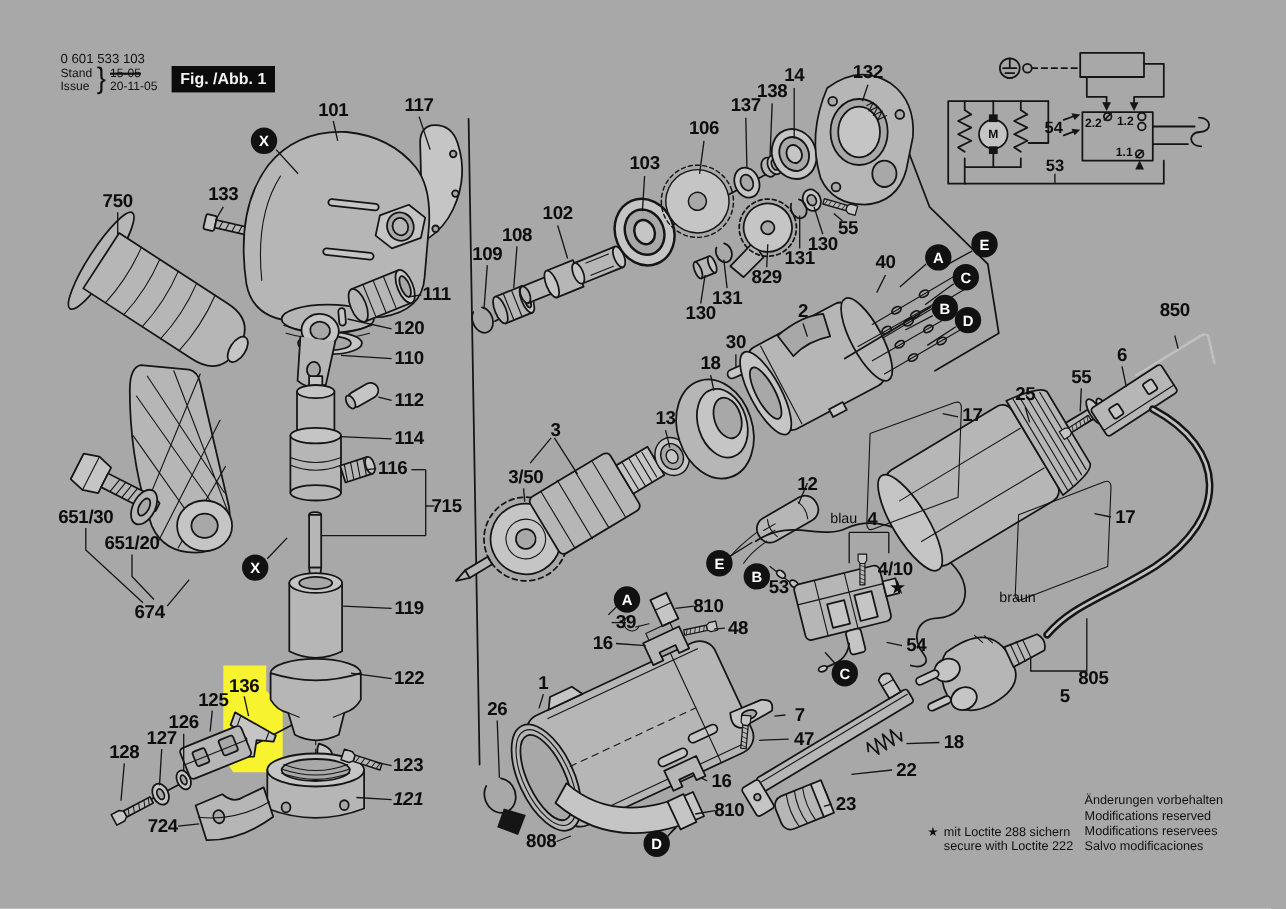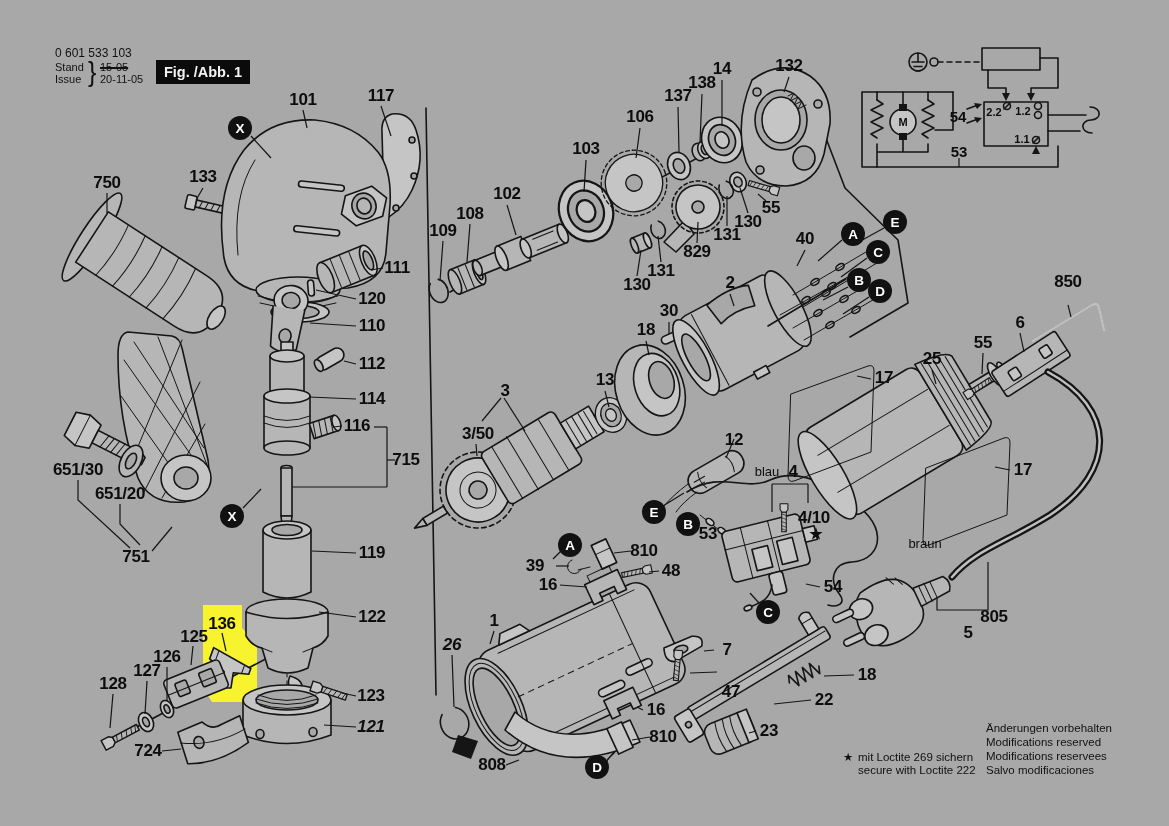--- a/index.html
+++ b/index.html
@@ -580,21 +580,21 @@
       <div class="lbl lbl-part" style="left: 222px; top: 624px;">136</div>
       <div class="lbl lbl-part" style="left: 194px; top: 637px;">125</div>
       <div class="lbl lbl-part" style="left: 167px; top: 657px;">126</div>
       <div class="lbl lbl-part" style="left: 147px; top: 671px;">127</div>
       <div class="lbl lbl-part" style="left: 113px; top: 684px;">128</div>
       <div class="lbl lbl-part" style="left: 148px; top: 751px;">724</div>
       <div class="lbl lbl-part" style="left: 371px; top: 696px;">123</div>
       <div class="lbl lbl-part" style="left: 371px; top: 727px; font-style: italic;">121</div>
       <div class="lbl lbl-part" style="left: 78px; top: 470px;">651/30</div>
       <div class="lbl lbl-part" style="left: 120px; top: 494px;">651/20</div>
-      <div class="lbl lbl-part" style="left: 136px; top: 557px;">751</div>
+      <div class="lbl lbl-part" style="left: 136px; top: 557px;">674</div>
       <div class="lbl lbl-part" style="left: 443px; top: 231px;">109</div>
       <div class="lbl lbl-part" style="left: 470px; top: 214px;">108</div>
       <div class="lbl lbl-part" style="left: 507px; top: 194px;">102</div>
       <div class="lbl lbl-part" style="left: 586px; top: 149px;">103</div>
       <div class="lbl lbl-part" style="left: 640px; top: 117px;">106</div>
       <div class="lbl lbl-part" style="left: 678px; top: 96px;">137</div>
       <div class="lbl lbl-part" style="left: 702px; top: 83px;">138</div>
       <div class="lbl lbl-part" style="left: 722px; top: 69px;">14</div>
       <div class="lbl lbl-part" style="left: 789px; top: 66px;">132</div>
       <div class="lbl lbl-part" style="left: 771px; top: 208px;">55</div>
@@ -628,28 +628,28 @@
       <div class="lbl lbl-badge" style="left: 768px; top: 612px;">C</div>
       <div class="lbl lbl-part" style="left: 1068px; top: 282px;">850</div>
       <div class="lbl lbl-part" style="left: 1020px; top: 323px;">6</div>
       <div class="lbl lbl-part" style="left: 983px; top: 343px;">55</div>
       <div class="lbl lbl-part" style="left: 932px; top: 359px;">25</div>
       <div class="lbl lbl-part" style="left: 884px; top: 378px;">17</div>
       <div class="lbl lbl-part" style="left: 1023px; top: 470px;">17</div>
       <div class="lbl lbl-part" style="left: 968px; top: 617px; margin-left: 26px;">805</div>
       <div class="lbl lbl-part" style="left: 968px; top: 633px;">5</div>
       <div class="lbl lbl-badge" style="left: 570px; top: 545px;">A</div>
-      <div class="lbl lbl-part" style="left: 535px; top: 566px;">39</div>
+      <div class="lbl lbl-part" style="left: 569px; top: 566px;">39</div>
       <div class="lbl lbl-part" style="left: 644px; top: 551px;">810</div>
       <div class="lbl lbl-part" style="left: 548px; top: 585px;">16</div>
       <div class="lbl lbl-part" style="left: 671px; top: 571px;">48</div>
       <div class="lbl lbl-part" style="left: 494px; top: 621px;">1</div>
-      <div class="lbl lbl-part" style="left: 452px; top: 645px; font-style: italic;">26</div>
+      <div class="lbl lbl-part" style="left: 452px; top: 645px;">26</div>
       <div class="lbl lbl-part" style="left: 727px; top: 650px;">7</div>
-      <div class="lbl lbl-part" style="left: 731px; top: 692px;">47</div>
+      <div class="lbl lbl-part" style="left: 731px; top: 672px;">47</div>
       <div class="lbl lbl-part" style="left: 867px; top: 675px;">18</div>
       <div class="lbl lbl-part" style="left: 824px; top: 700px;">22</div>
       <div class="lbl lbl-part" style="left: 769px; top: 731px; text-align: center;">23</div>
       <div class="lbl lbl-part" style="left: 656px; top: 710px;">16</div>
       <div class="lbl lbl-part" style="left: 663px; top: 737px;">810</div>
       <div class="lbl lbl-part" style="left: 492px; top: 765px;">808</div>
       <div class="lbl lbl-badge" style="left: 597px; top: 767px;">D</div>
       <div class="lbl lbl-circ" style="left: 958px; top: 116px;">54</div>
       <div class="lbl lbl-circ" style="left: 959px; top: 151px;">53</div>
       <div class="lbl lbl-circsm" style="left: 994px; top: 112px;">2.2</div>
@@ -660,20 +660,20 @@
 
   <div class="hdr" style="left:55px;top:46px;font-size:12px">0 601 533 103</div>
   <div class="hdr" style="left:55px;top:61px">Stand</div>
   <div class="hdr" style="left:55px;top:73px">Issue</div>
   <div class="brace" style="left:88px;top:57px">}</div>
   <div class="hdr strike" style="left:100px;top:61px">15-05</div>
   <div class="hdr" style="left:100px;top:73px">20-11-05</div>
   <div class="figbox">Fig. /Abb. 1</div>
 
   <div class="note" style="left:843px;top:751px">★</div>
-  <div class="note" style="left:858px;top:751px">mit Loctite 269 sichern</div>
+  <div class="note" style="left:858px;top:751px">mit Loctite 288 sichern</div>
   <div class="note" style="left:858px;top:764px">secure with Loctite 222</div>
   <div class="note" style="left:986px;top:722px">Änderungen vorbehalten</div>
   <div class="note" style="left:986px;top:736px">Modifications reserved</div>
   <div class="note" style="left:986px;top:750px">Modifications reservees</div>
   <div class="note" style="left:986px;top:764px">Salvo modificaciones</div>
 
 </div>
 
 </body></html>

